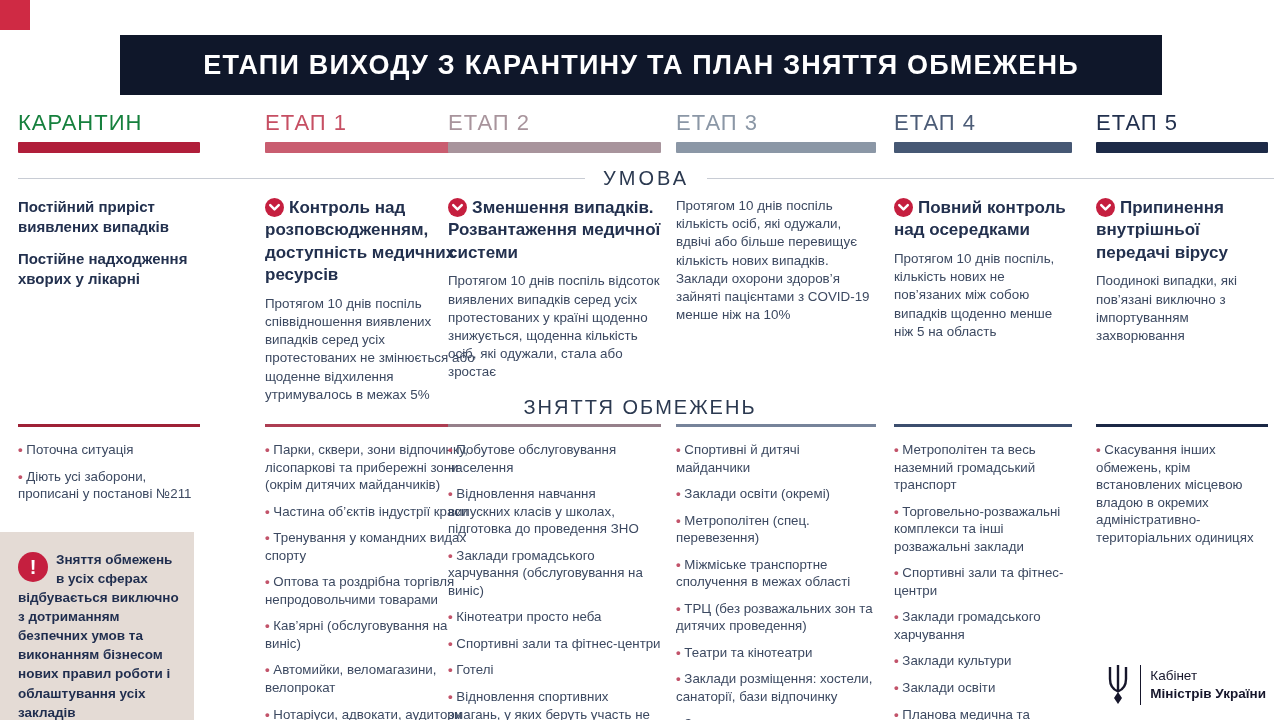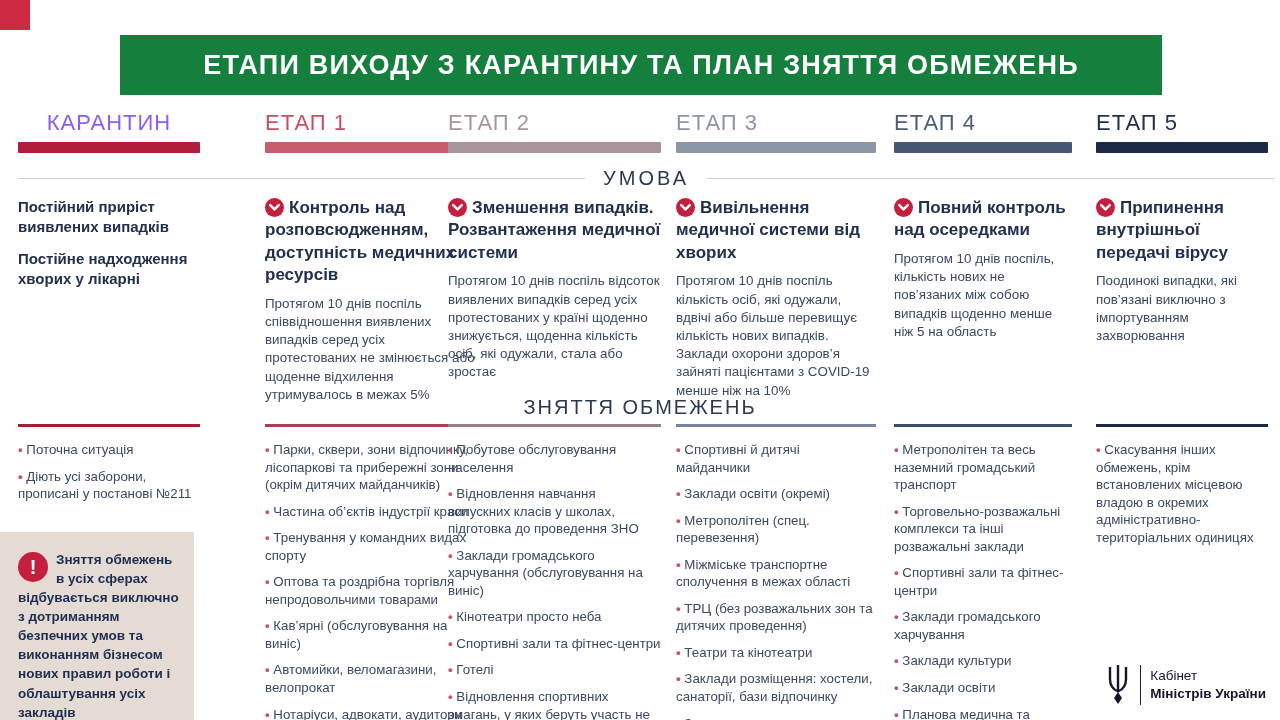--- a/index.html
+++ b/index.html
@@ -67,32 +67,32 @@
   }
   .footer-logo .vdiv { width: 1.5px; height: 40px; background: #16162b; }
   .org-name { font-size: 13.5px; line-height: 1.3; }
   .org-name .l2 { font-weight: bold; }
 </style>
 </head>
 <body>
 
 <div class="corner-square" style="background: rgb(207, 42, 68);"></div>
 
-<div class="banner" style="background: #15803d; text-align: right;">ЕТАПИ ВИХОДУ З КАРАНТИНУ ТА ПЛАН ЗНЯТТЯ ОБМЕЖЕНЬ</div>
+<div class="banner" style="background: #0f172a; text-align: right;">ЕТАПИ ВИХОДУ З КАРАНТИНУ ТА ПЛАН ЗНЯТТЯ ОБМЕЖЕНЬ</div>
 
 <div class="umova">
   <span class="hline"></span>
   <span>УМОВА</span>
   <span class="hline"></span>
 </div>
 
 <div class="lifting-header">ЗНЯТТЯ ОБМЕЖЕНЬ</div>
 
 <section class="col c0">
-  <div class="col-label" style="color: #8b5cf6; text-align: center;">КАРАНТИН</div>
+  <div class="col-label" style="color: #15803d;">КАРАНТИН</div>
   <div class="col-bar" style="background: rgb(176, 30, 58);"></div>
   <div class="cond">
     <p class="cond-para">Постійний приріст виявлених випадків</p>
     <p class="cond-para">Постійне надходження хворих у лікарні</p>
   </div>
   <div class="rule-line" style="background: rgb(158, 33, 54);"></div>
   <ul class="restrictions">
       <li>Поточна ситуація</li>
       <li>Діють усі заборони, прописані у постанові №211</li>
     </ul>
@@ -139,24 +139,20 @@
       <li>Спортивні зали та фітнес-центри</li>
       <li>Готелі</li>
       <li>Відновлення спортивних змагань, у яких беруть участь не більше 50 осіб без глядачів</li>
     </ul>
 </section>
 
 <section class="col c3">
   <div class="col-label" style="color: rgb(139, 151, 166);">ЕТАП 3</div>
   <div class="col-bar" style="background: rgb(139, 151, 166);"></div>
   <div class="cond">
-    <h3 class="cond-title"><svg width="19" height="19" viewBox="0 0 20 20">
-          <circle cx="10" cy="10" r="10" fill="#c51f3f"></circle>
-          <path d="M5.5 7.5 L10 12 L14.5 7.5" stroke="#fff" stroke-width="2.6" fill="none" stroke-linecap="round" stroke-linejoin="round"></path>
-        </svg><span>Вивільнення медичної системи від хворих</span></h3>
     <p class="cond-body">Протягом 10 днів поспіль кількість осіб, які одужали, вдвічі або більше перевищує кількість нових випадків. Заклади охорони здоровʼя зайняті пацієнтами з COVID-19 менше ніж на 10%</p>
   </div>
   <div class="rule-line" style="background: rgb(118, 131, 154);"></div>
   <ul class="restrictions">
       <li>Спортивні й дитячі майданчики</li>
       <li>Заклади освіти (окремі)</li>
       <li>Метрополітен (спец. перевезення)</li>
       <li>Міжміське транспортне сполучення в межах області</li>
       <li>ТРЦ (без розважальних зон та дитячих проведення)</li>
       <li>Театри та кінотеатри</li>

